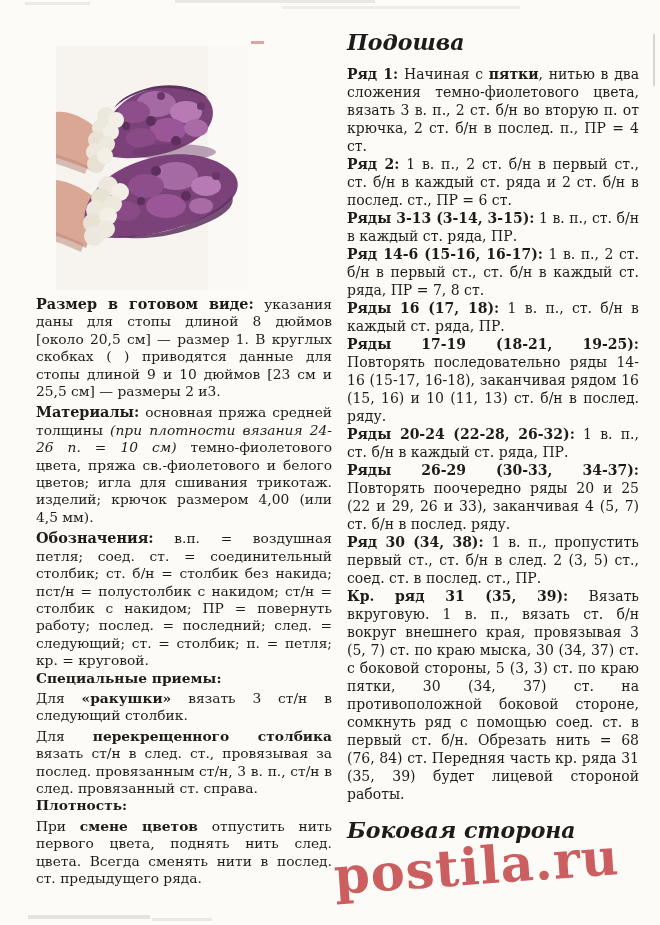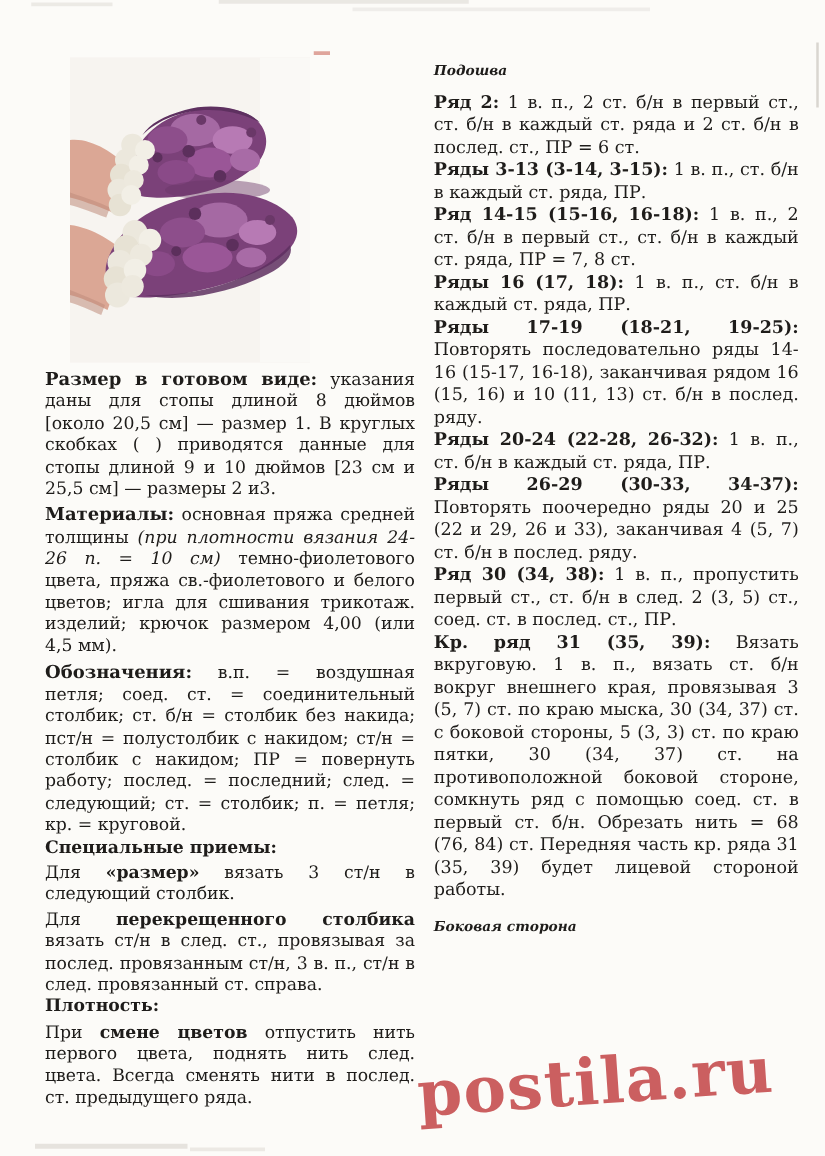--- a/index.html
+++ b/index.html
@@ -14,21 +14,21 @@
   .photo svg{display:block;}
   .col-left p{margin:0;text-align:justify;font-size:13.8px;line-height:17.4px;}
   .col-left .para{margin-top:3px;}
   .col-left .first{margin-top:5px;}
   .lead{font-weight:bold;font-size:14.4px;}
   .bi{font-weight:bold;font-style:italic;}
   .it{font-style:italic;}
   .subhead{font-weight:bold;font-size:14.6px;margin-top:3px;text-align:right;}
   
   .col-right{position:absolute;left:347px;top:26px;width:292px;}
-  .sec{font-style:italic;font-weight:bold;font-size:11px;margin:24px 0 10px 0;}
+  .sec{font-style:italic;font-weight:bold;font-size:22px;margin:3px 0 10px 0;}
   .sec2{margin-top:14px;font-style:italic;}
   .col-right p.row{margin:0;text-align:justify;font-size:14px;line-height:18px;}
   .row b{font-weight:bold;}
   
   .watermark{
     position:absolute;left:334px;top:846px;white-space:nowrap;
     font-family:"DejaVu Serif", serif;font-weight:bold;
     font-size:51px;letter-spacing:1px;
     color:rgba(187,34,39,0.72);
     transform:rotate(-4deg);transform-origin:left center;
@@ -115,37 +115,38 @@
 
     <p class="para first"><b class="lead">Размер в готовом виде:</b><span> указания даны для стопы длиной 8 дюймов [около 20,5 см] — размер 1. В круглых скобках ( ) приводятся данные для стопы длиной 9 и 10 дюймов [23 см и 25,5 см] — размеры 2 и3.</span></p>
 
     <p class="para"><b class="lead">Материалы:</b><span> основная пряжа средней толщины </span><span class="it">(при плотности вязания 24-26 п. = 10 см)</span><span> темно-фиолетового цвета, пряжа св.-фиолетового и белого цветов; игла для сшивания трикотаж. изделий; крючок размером 4,00 (или 4,5 мм).</span></p>
 
 
     <p class="para"><b class="lead">Обозначения:</b><span> в.п. = воздушная петля; соед. ст. = соединительный столбик; ст. б/н = столбик без накида; пст/н = полустолбик с накидом; ст/н = столбик с накидом; ПР = повернуть работу; послед. = последний; след. = следующий; ст. = столбик; п. = петля; кр. = круговой.</span></p>
 
     <p class="subhead">Специальные приемы:</p>
 
-    <p class="para"><span>Для </span><b>«размер»</b><span> вязать 3 ст/н в следующий столбик.</span></p>
+    <p class="para"><span>Для </span><b>«ракушки»</b><span> вязать 3 ст/н в следующий столбик.</span></p>
 
     <p class="para"><span>Для </span><b>перекрещенного столбика</b><span> вязать ст/н в след. ст., провязывая за послед. провязанным ст/н, 3 в. п., ст/н в след. провязанный ст. справа.</span></p>
 
     <p class="subhead">Плотность:</p>
 
     <p class="para"><span>При </span><b>смене цветов</b><span> отпустить нить первого цвета, поднять нить след. цвета. Всегда сменять нити в послед. ст. предыдущего ряда.</span></p>
 
   </div>
 
   <div class="col-right">
 
     <h2 class="sec">Подошва</h2>
 
+    <p class="row"><b>Ряд 1:</b><span> Начиная с </span><b>пятки</b><span>, нитью в два сложения темно-фиолетового цвета, вязать 3 в. п., 2 ст. б/н во вторую п. от крючка, 2 ст. б/н в послед. п., ПР = 4 ст.</span></p>
     <p class="row"><b>Ряд 2:</b><span> 1 в. п., 2 ст. б/н в первый ст., ст. б/н в каждый ст. ряда и 2 ст. б/н в послед. ст., ПР = 6 ст.</span></p>
     <p class="row"><b>Ряды 3-13 (3-14, 3-15):</b><span> 1 в. п., ст. б/н в каждый ст. ряда, ПР.</span></p>
-    <p class="row"><b>Ряд 14-15 (15-16, 16-18):</b><span> 1 в. п., 2 ст. б/н в первый ст., ст. б/н в каждый ст. ряда, ПР = 7, 8 ст.</span></p>
+    <p class="row"><b>Ряд 14-6 (15-16, 16-17):</b><span> 1 в. п., 2 ст. б/н в первый ст., ст. б/н в каждый ст. ряда, ПР = 7, 8 ст.</span></p>
     <p class="row"><b>Ряды 16 (17, 18):</b><span> 1 в. п., ст. б/н в каждый ст. ряда, ПР.</span></p>
     <p class="row"><b>Ряды 17-19 (18-21, 19-25):</b><span> Повторять последовательно ряды 14-16 (15-17, 16-18), заканчивая рядом 16 (15, 16) и 10 (11, 13) ст. б/н в послед. ряду.</span></p>
     <p class="row"><b>Ряды 20-24 (22-28, 26-32):</b><span> 1 в. п., ст. б/н в каждый ст. ряда, ПР.</span></p>
     <p class="row"><b>Ряды 26-29 (30-33, 34-37):</b><span> Повторять поочередно ряды 20 и 25 (22 и 29, 26 и 33), заканчивая 4 (5, 7) ст. б/н в послед. ряду.</span></p>
     <p class="row"><b>Ряд 30 (34, 38):</b><span> 1 в. п., пропустить первый ст., ст. б/н в след. 2 (3, 5) ст., соед. ст. в послед. ст., ПР.</span></p>
     <p class="row"><b>Кр. ряд 31 (35, 39):</b><span> Вязать вкруговую. 1 в. п., вязать ст. б/н вокруг внешнего края, провязывая 3 (5, 7) ст. по краю мыска, 30 (34, 37) ст. с боковой стороны, 5 (3, 3) ст. по краю пятки, 30 (34, 37) ст. на противоположной боковой стороне, сомкнуть ряд с помощью соед. ст. в первый ст. б/н. Обрезать нить = 68 (76, 84) ст. Передняя часть кр. ряда 31 (35, 39) будет лицевой стороной работы.</span></p>
 
     <h2 class="sec sec2">Боковая сторона</h2>
 
   </div>

